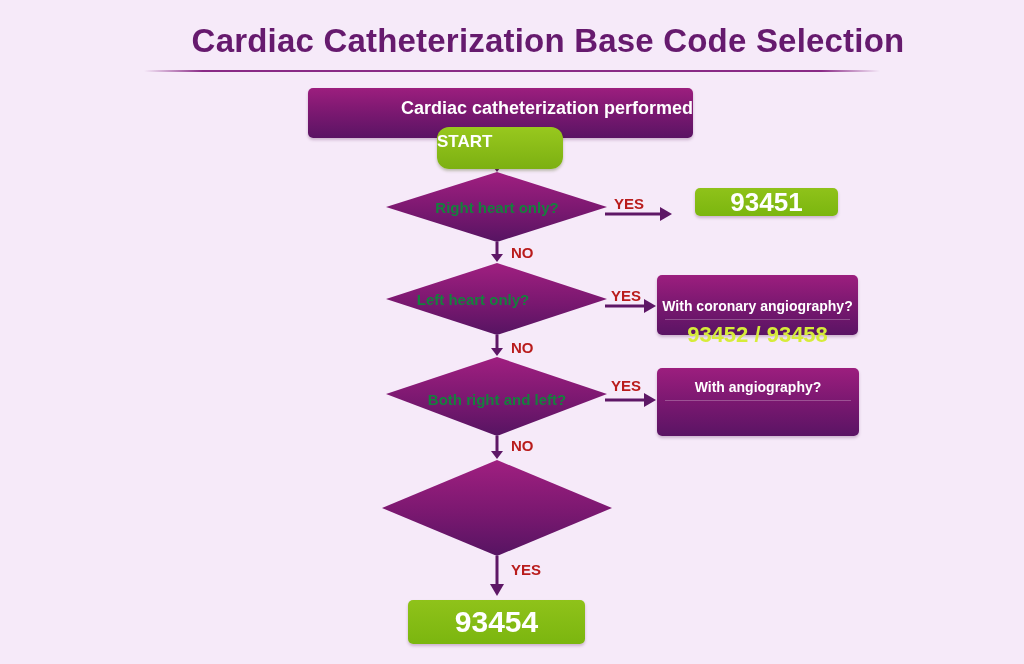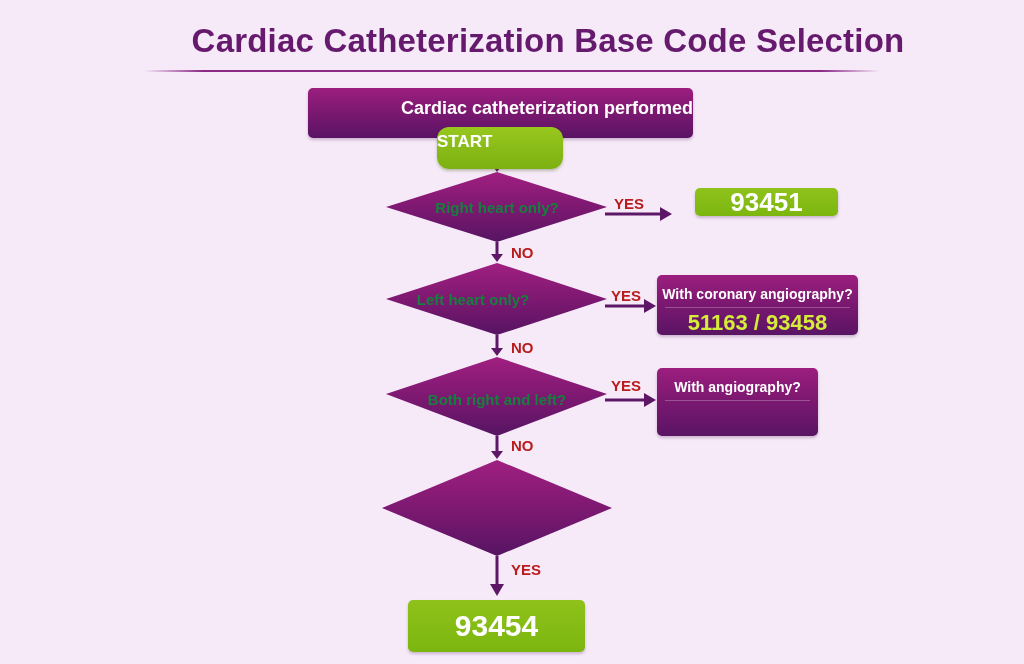--- a/index.html
+++ b/index.html
@@ -29,21 +29,21 @@
     left: 308px; top: 88px; width: 385px; height: 50px;
     font-size: 18px; line-height: 40px; text-align: right;
   }
   .start-pill {
     position: absolute; left: 437px; top: 127px; width: 126px; height: 42px;
     border-radius: 12px; background: linear-gradient(180deg, #98c81e, #7cb012);
     color: #fff; font-weight: bold; font-size: 17px; line-height: 30px; text-align: left;
     box-shadow: 0 2px 3px rgba(60,80,10,0.3);
   }
   .code-green { font-size: 26px; display: flex; align-items: center; justify-content: center; }
-  .sub-box { padding-top: 8px; }
+  .sub-box { padding-top: 20px; }
   .sub-q { font-size: 14px; line-height: 22px; }
   .sub-rule { margin: 2px 8px 0 8px; height: 1px; background: rgba(255,255,255,0.25); }
   .sub-codes { font-size: 22px; color: #d6ec3a; line-height: 30px; }
   svg.diagram { position: absolute; left: 0; top: 0; }
   .dlabel {
     position: absolute; color: #15803d; font-weight: bold; text-align: center;
     font-size: 15px; line-height: 19px;
   }
   .yn { position: absolute; color: #b91c1c; font-weight: bold; font-size: 15px; }
 </style>
@@ -95,27 +95,27 @@
 <div class="yn" style="left:614px;top:195px;">YES</div>
 <div class="yn" style="left:511px;top:244px;">NO</div>
 <div class="box green code-green" style="left:673px;top:188px;width:143px;height:28px;margin-left:22px;">93451</div>
 
 <div class="dlabel" style="left:376px;width:194px;top:290px;">Left heart only?</div>
 <div class="yn" style="left:611px;top:287px;">YES</div>
 <div class="yn" style="left:511px;top:339px;">NO</div>
 <div class="box purple sub-box" style="left:657px;top:275px;width:201px;height:60px;">
   <div class="sub-q">With coronary angiography?</div>
   <div class="sub-rule"></div>
-  <div class="sub-codes">51163 / 93458</div>
+  <div class="sub-codes">93452 / 93458</div>
 </div>
 
 <div class="dlabel" style="left:400px;width:194px;top:390px;">Both right and left?</div>
 <div class="yn" style="left:611px;top:377px;">YES</div>
 <div class="yn" style="left:511px;top:437px;">NO</div>
-<div class="box purple sub-box" style="left:657px;top:368px;width:161px;height:68px;padding-top:8px;">
+<div class="box purple sub-box" style="left:657px;top:368px;width:202px;height:68px;padding-top:8px;">
   <div class="sub-q">With angiography?</div>
   <div class="sub-rule"></div>
 </div>
 
 <div class="dlabel" style="left:400px;width:194px;top:489px;">
 </div>
 <div class="yn" style="left:511px;top:561px;">YES</div>
-<div class="box green code-green" style="left:408px;top:600px;width:177px;height:52px;font-size:30px;">93454</div>
+<div class="box green code-green" style="left:408px;top:600px;width:177px;height:44px;font-size:30px;">93454</div>
 
 </body></html>

